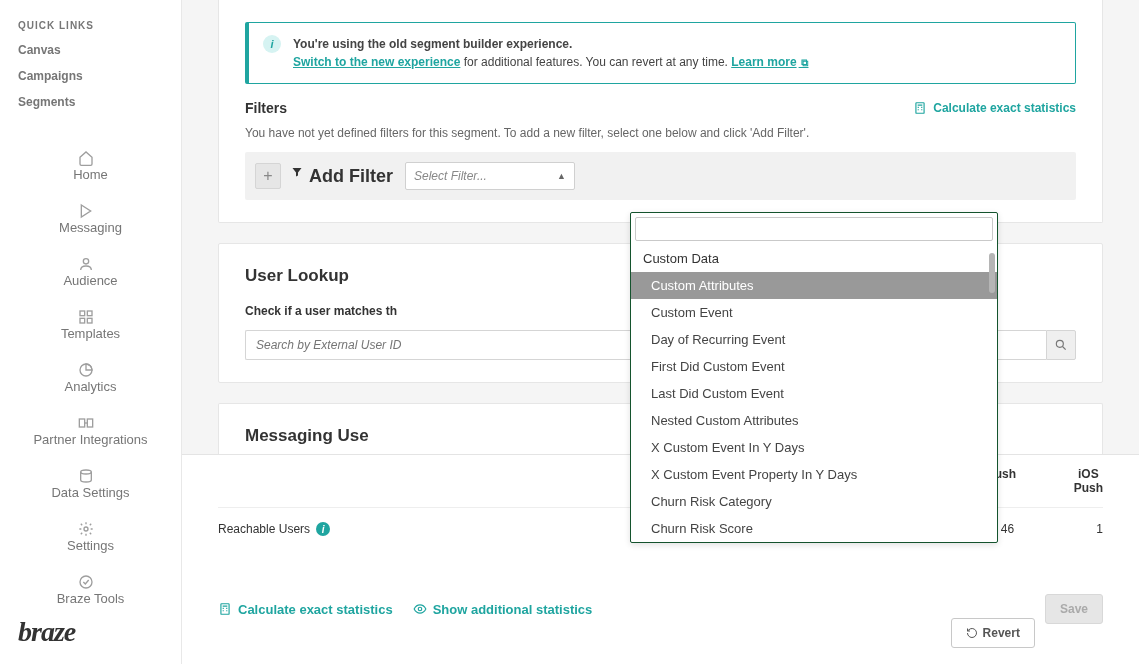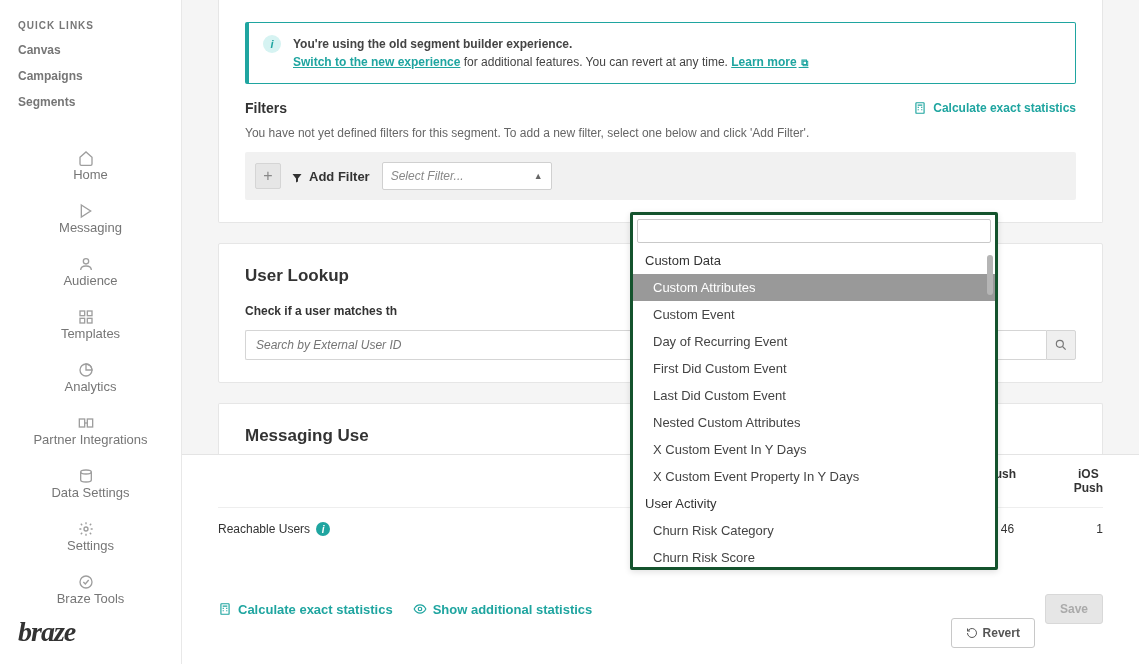--- a/index.html
+++ b/index.html
@@ -21,25 +21,25 @@
 .info-ico { width: 18px; height: 18px; border-radius: 50%; background: #d6f3f2; color: #1fa5a0; font-size: 11px; display: flex; align-items: center; justify-content: center; margin-right: 12px; font-style: italic; font-weight: 700; }
 .info-text { line-height: 1.5; }
 .info-text a { color: #1fa5a0; font-weight: 700; text-decoration: underline; }
 .filters-head { display: flex; justify-content: space-between; align-items: center; margin-bottom: 10px; gap: 8px; }
 .filters-title { font-size: 14px; font-weight: 700; }
 .calc-link { color: #1fa5a0; font-weight: 700; font-size: 12px; display: inline-flex; align-items: center; cursor: pointer; }
 .calc-link svg { margin-right: 6px; }
 .filters-empty { font-size: 12px; color: #666; margin-bottom: 12px; }
 .filter-row { background: #f1f1f1; border-radius: 2px; display: flex; align-items: center; padding: 10px; position: relative; }
 .plus-btn { width: 26px; height: 26px; background: #e6e6e6; border: 1px solid #d5d5d5; border-radius: 2px; display: flex; align-items: center; justify-content: center; color: #888; font-size: 16px; margin-right: 10px; cursor: pointer; }
-.add-filter-label { font-size: 13px; font-weight: 600; color: #333; display: flex; align-items: flex-end; margin-right: 12px; }
+.add-filter-label { font-size: 18px; font-weight: 600; color: #333; display: flex; align-items: flex-start; margin-right: 12px; }
 .funnel { margin-right: 6px; }
 .select-box { width: 170px; height: 28px; border: 1px solid #d0d0d0; background: #fff; border-radius: 2px; display: flex; align-items: center; padding: 0 8px; font-style: italic; color: #888; font-size: 12px; cursor: pointer; position: relative; }
 .select-box .chev { margin-left: auto; font-style: normal; color: #666; font-size: 9px; }
-.dropdown { position: absolute; top: 212px; left: 448px; width: 368px; background: #fff; border: 3px solid #14532d; border-radius: 2px; box-shadow: 0 2px 6px rgba(0,0,0,0.12); z-index: 50; }
+.dropdown { position: absolute; top: 212px; left: 448px; width: 368px; background: #fff; border: 1px solid #14532d; border-radius: 2px; box-shadow: 0 2px 6px rgba(0,0,0,0.12); z-index: 50; }
 .dropdown-search { padding: 4px; }
 .dropdown-search input { width: 100%; height: 24px; border: 1px solid #c9c9c9; border-radius: 2px; padding: 0 6px; font-size: 12px; }
 .dropdown-body { max-height: 320px; overflow: hidden; position: relative; }
 .dropdown-scroll { position: absolute; top: 8px; right: 2px; width: 6px; height: 40px; background: #b5b5b5; border-radius: 3px; }
 .dd-group { padding: 6px 12px; font-size: 13px; font-weight: 400; color: #333; }
 .dd-item { padding: 6px 12px 6px 20px; font-size: 13px; color: #444; cursor: pointer; }
 .dd-item.sel { background: #999; color: #fff; }
 .lookup-desc { font-size: 12px; font-weight: 600; color: #333; margin-bottom: 12px; }
 .search-row { display: flex; }
 .search-input { flex: 1; height: 30px; border: 1px solid #d5d5d5; border-right: none; border-radius: 2px 0 0 2px; padding: 0 10px; font-size: 12px; font-style: italic; color: #888; }
@@ -227,21 +227,20 @@
         <div class="dropdown-scroll"></div>
         <div class="dd-group">Custom Data</div>
         <div class="dd-item sel">Custom Attributes</div>
         <div class="dd-item">Custom Event</div>
         <div class="dd-item">Day of Recurring Event</div>
         <div class="dd-item">First Did Custom Event</div>
         <div class="dd-item">Last Did Custom Event</div>
         <div class="dd-item">Nested Custom Attributes</div>
         <div class="dd-item">X Custom Event In Y Days</div>
         <div class="dd-item">X Custom Event Property In Y Days</div>
-        <div class="dd-group">User Activity</div>
         <div class="dd-item">Churn Risk Category</div>
         <div class="dd-item">Churn Risk Score</div>
       </div>
     </div>
 
     <div class="footer">
       <div class="table-head">
         <div class="col-name"></div>
         <div class="col-total"></div>
         <div class="col-email">Email</div>

